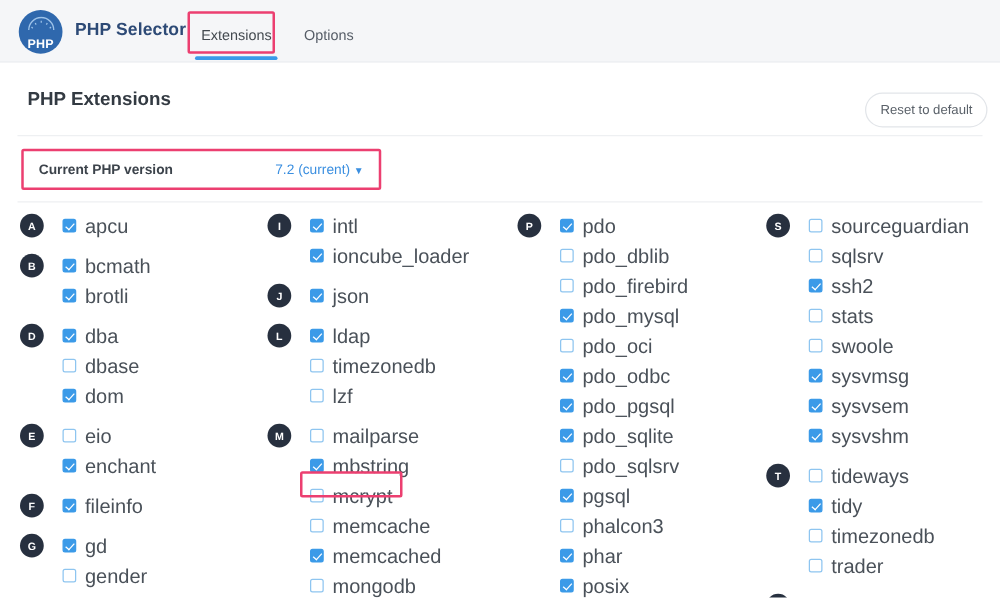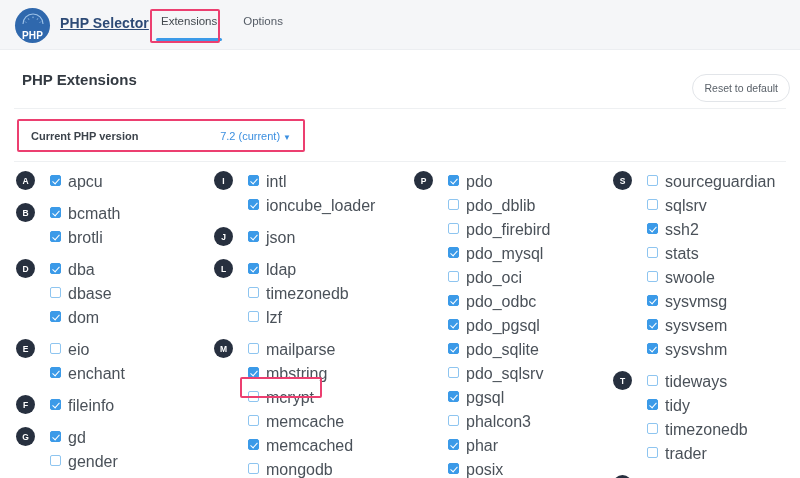--- a/index.html
+++ b/index.html
@@ -31,23 +31,22 @@
   }
   .logo-text {
     color: #ffffff; font-size: 10px; font-weight: bold;
     letter-spacing: .2px; margin-top: 20px;
     font-family: "Liberation Sans", sans-serif;
   }
   .brand {
     position: absolute; left: 60px; top: 15px;
     font-size: 14px; font-weight: bold; color: #2d4a76;
     letter-spacing: .1px;
-    text-decoration: underline;
-  }
-  .tabs { position: absolute; left: 148px; top: 0; height: 50px; display: flex; align-items: flex-start; }
+  }
+  .tabs { position: absolute; left: 148px; top: 0; height: 50px; display: flex; align-items: flex-end; }
   .tab {
     position: relative; font-size: 11.5px; color: #555c66;
     padding: 16px 13px 15px 13px; cursor: pointer; line-height: 1;
   }
   .tab.active { color: #43494f; }
   .tab .underline {
     position: absolute; left: 8px; right: 8px; bottom: 2px; height: 3px;
     background: #3b9ae8; border-radius: 2px;
   }
   .hl-box {

